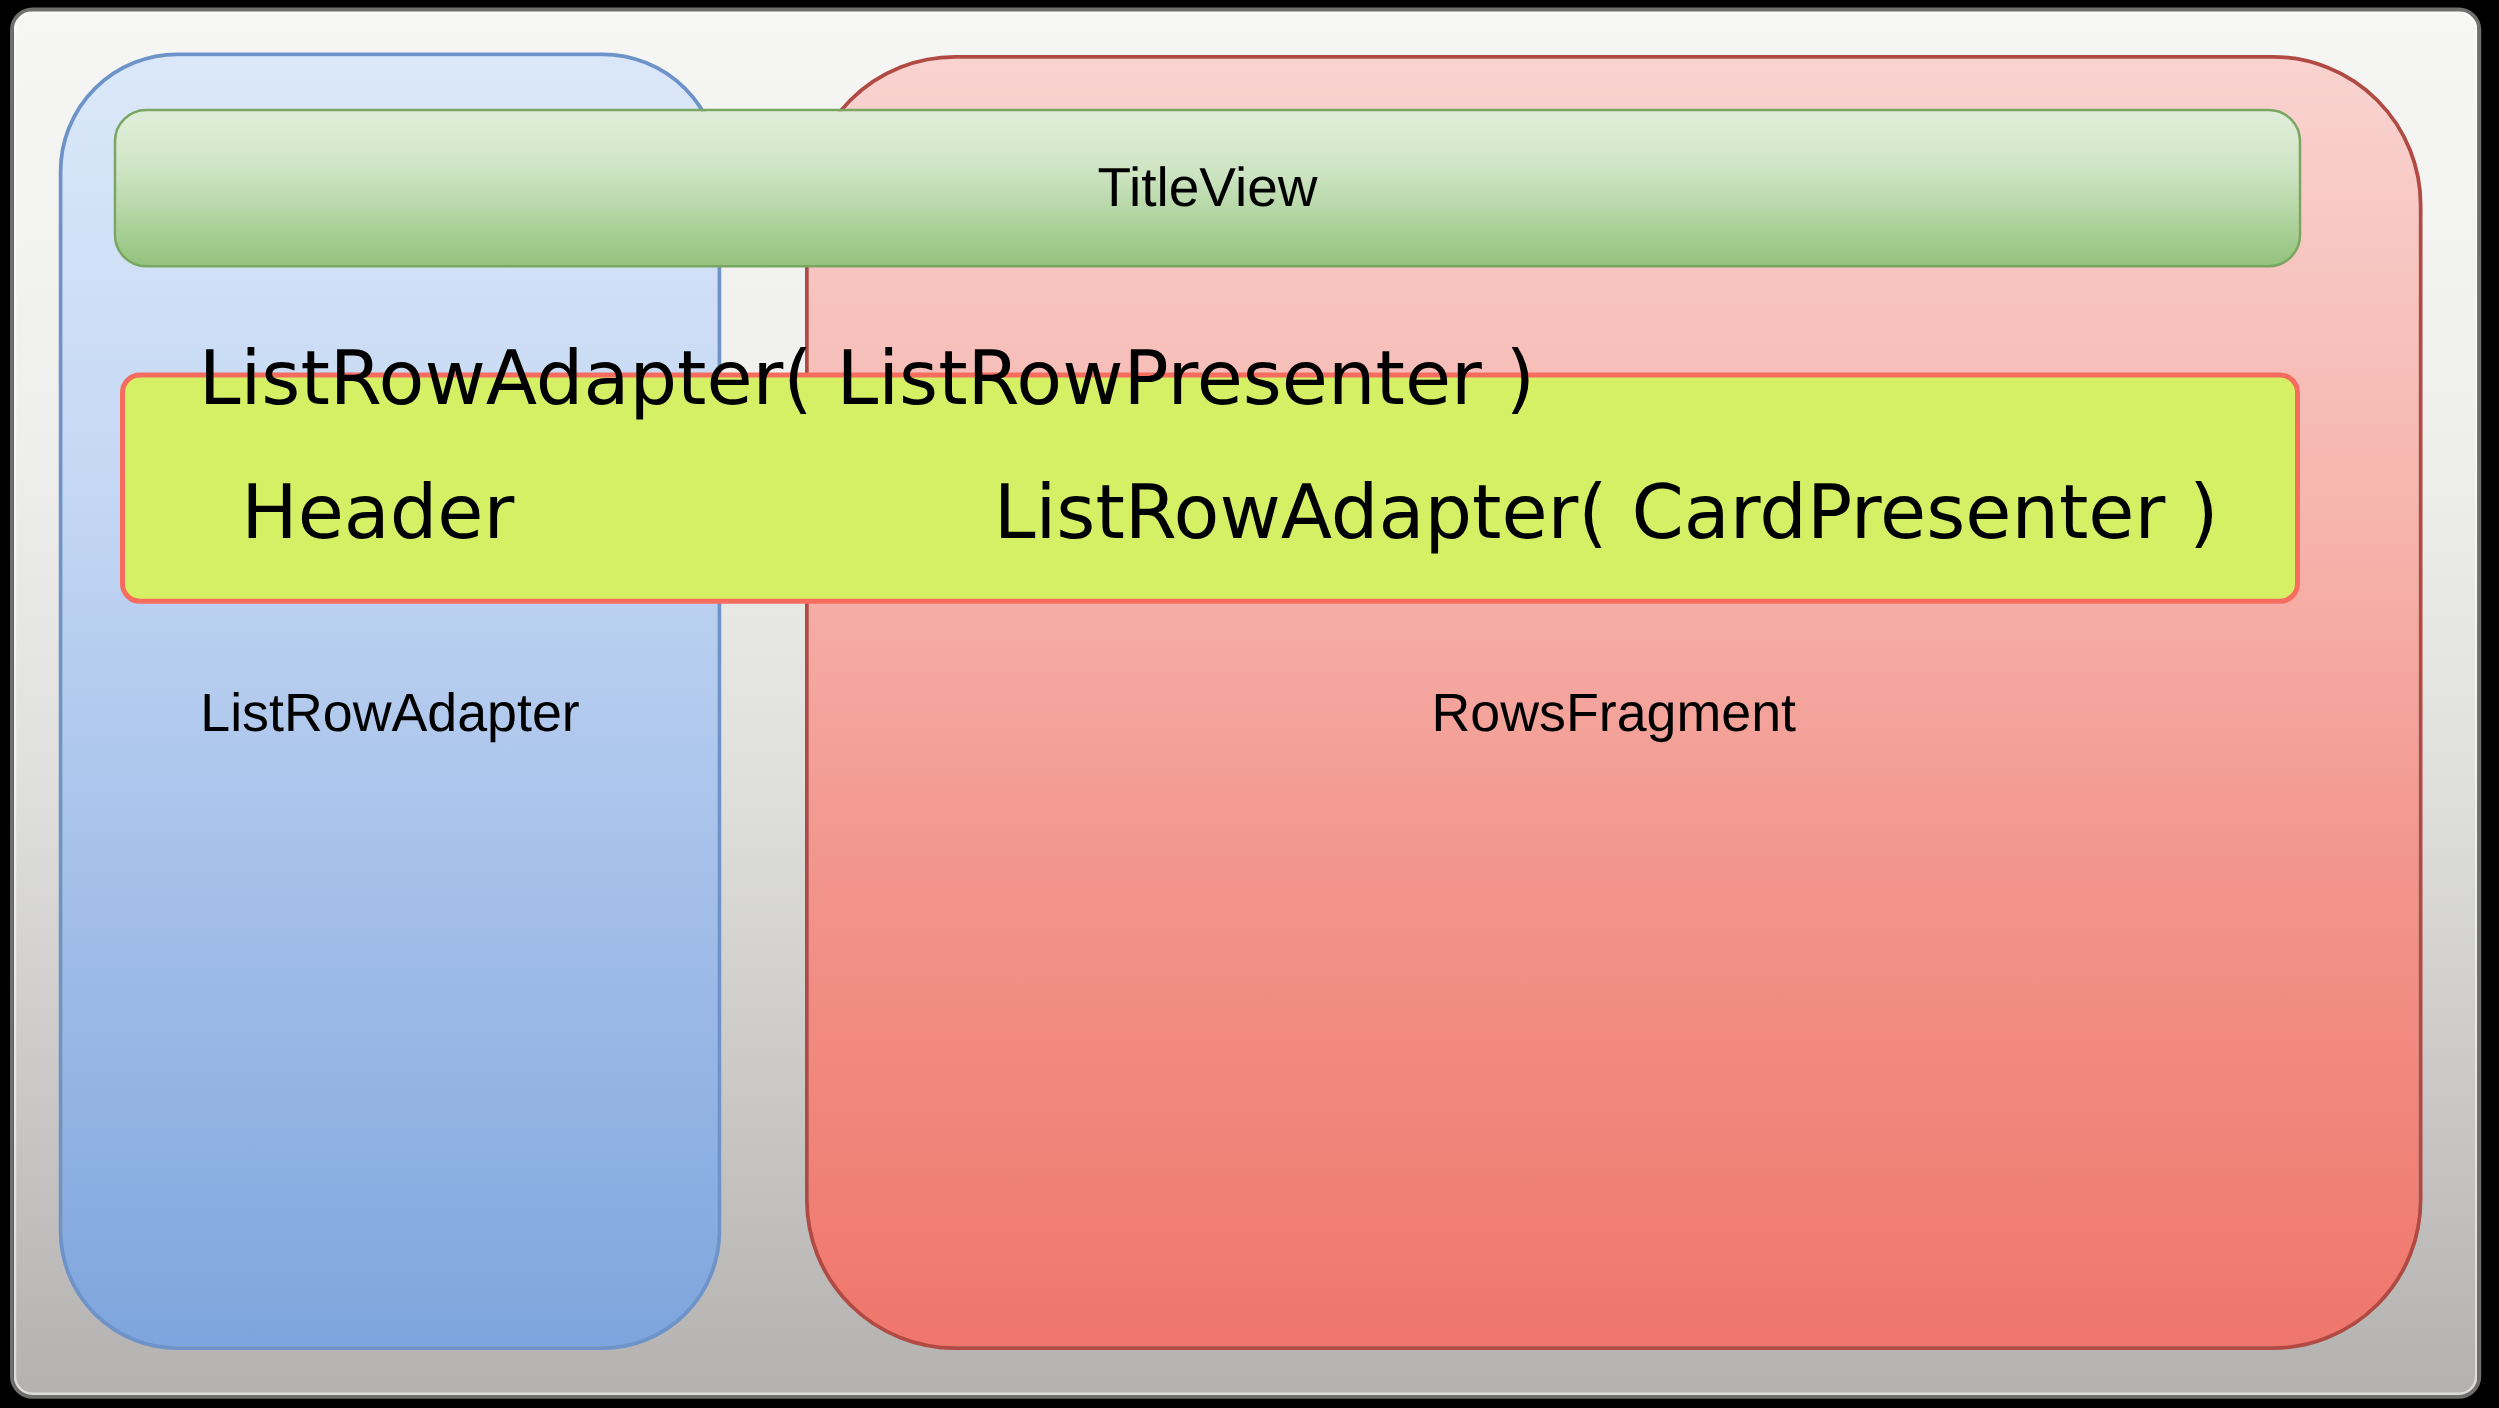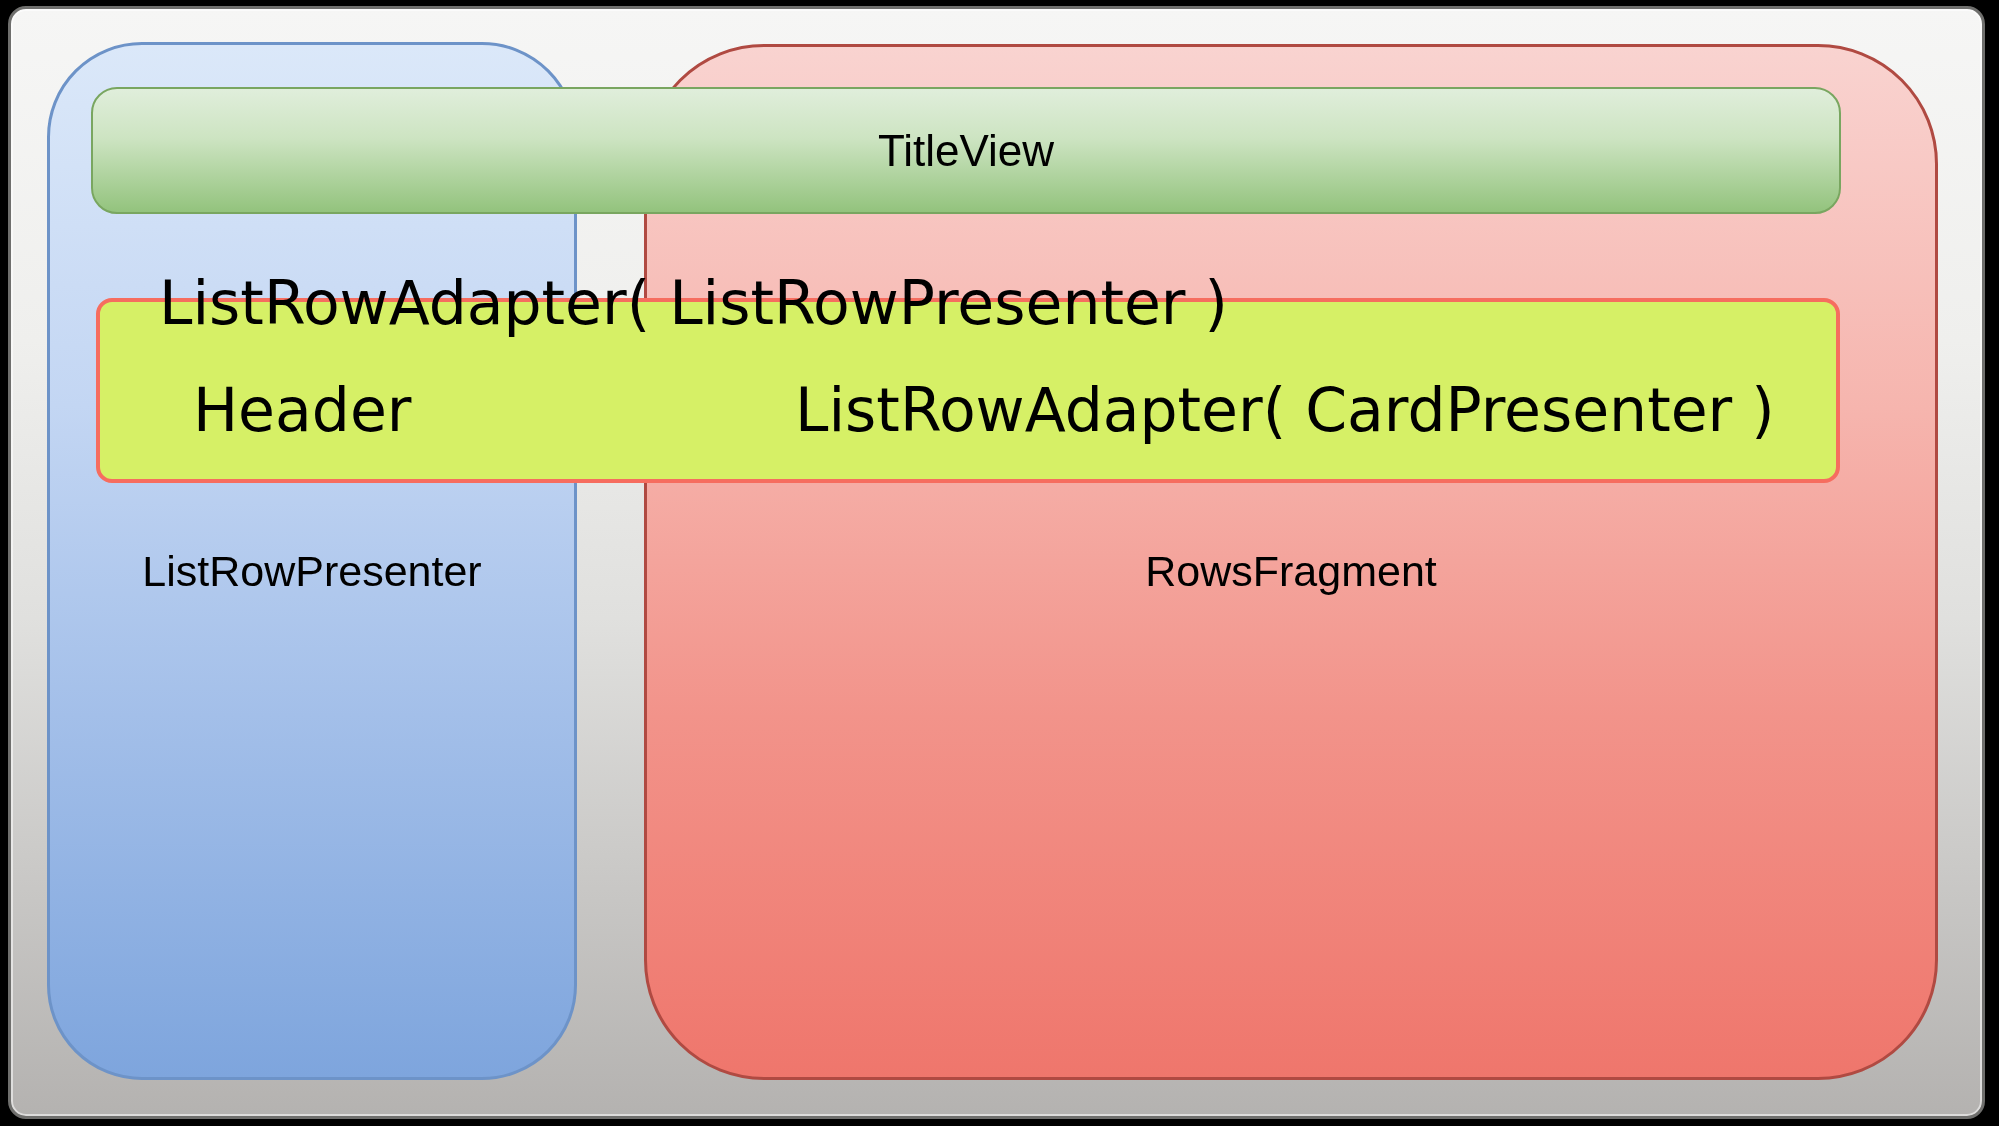--- a/index.html
+++ b/index.html
@@ -115,18 +115,18 @@
     </div>
 
     <div class="adapter-box"></div>
 
     <div class="big-text row-presenter-text">ListRowAdapter( ListRowPresenter )</div>
 
     <div class="big-text card-presenter-text">ListRowAdapter( CardPresenter )</div>
 
     <div class="big-text header-text">Header</div>
 
-    <div class="frag-label headers-label">ListRowPresenter</div>
+    <div class="frag-label headers-label">ListRowAdapter</div>
 
     <div class="frag-label rows-label">RowsFragment</div>
 
   </div>
 </div>
 
 </body></html>

